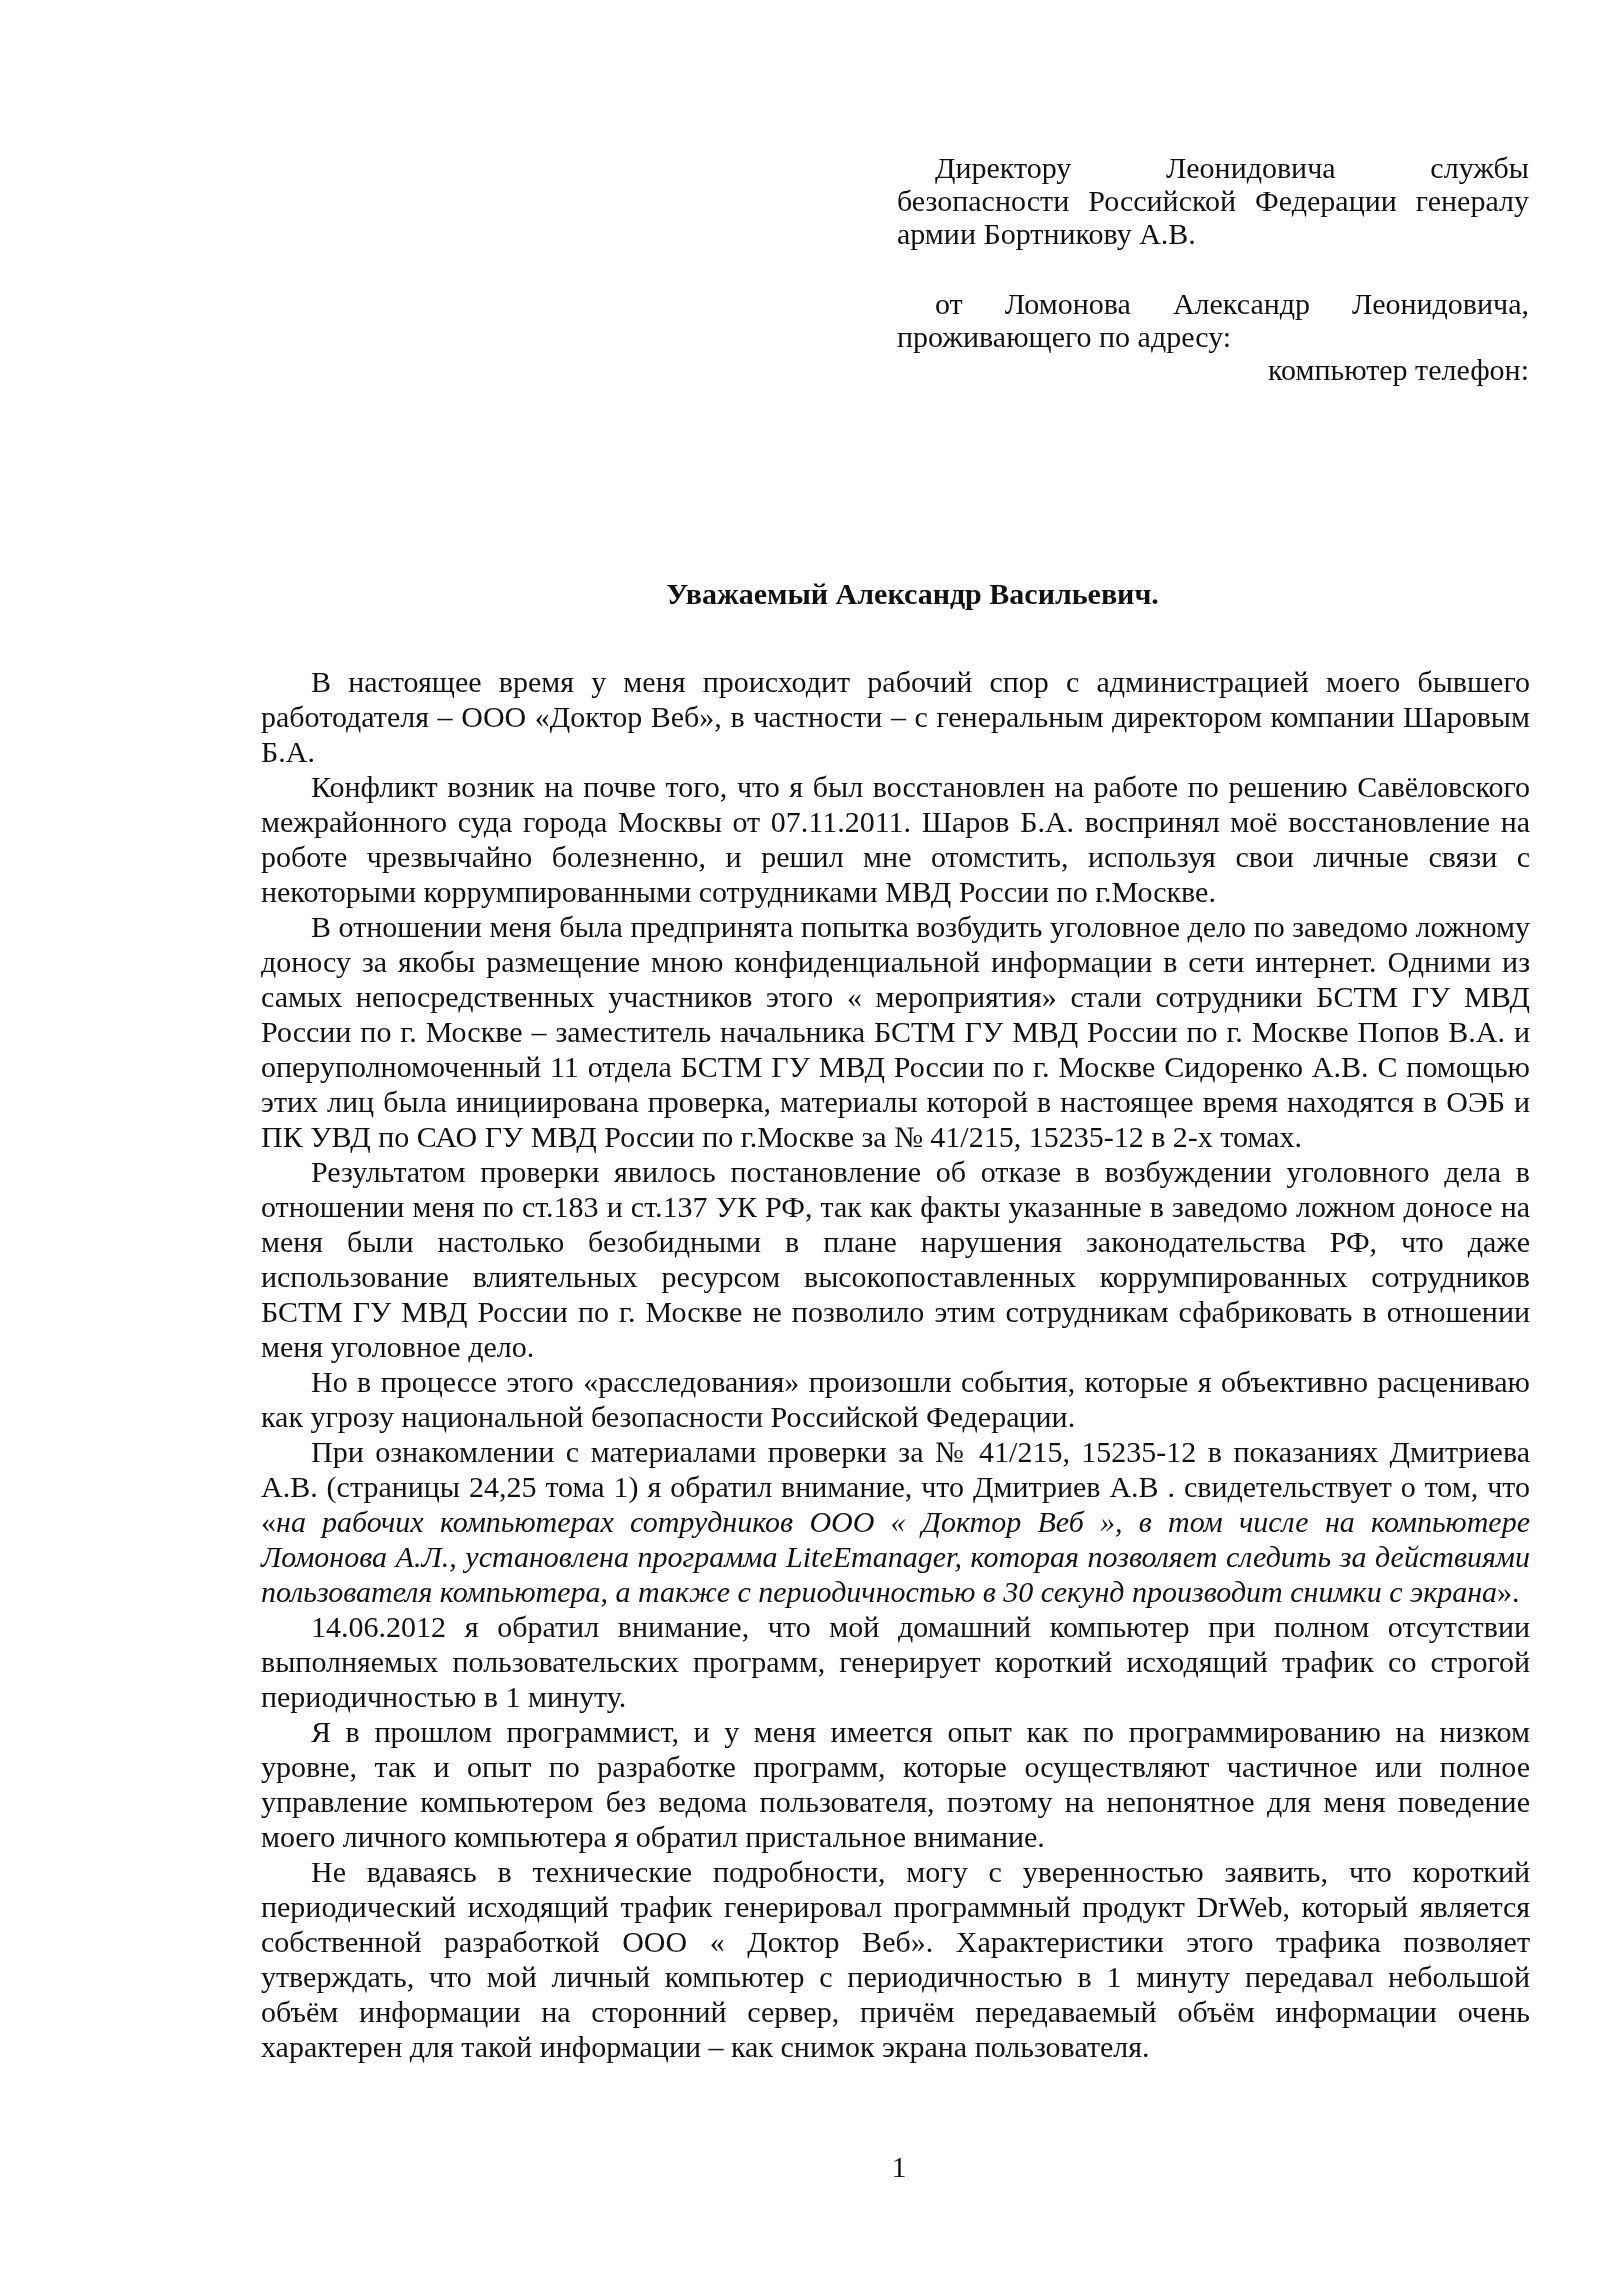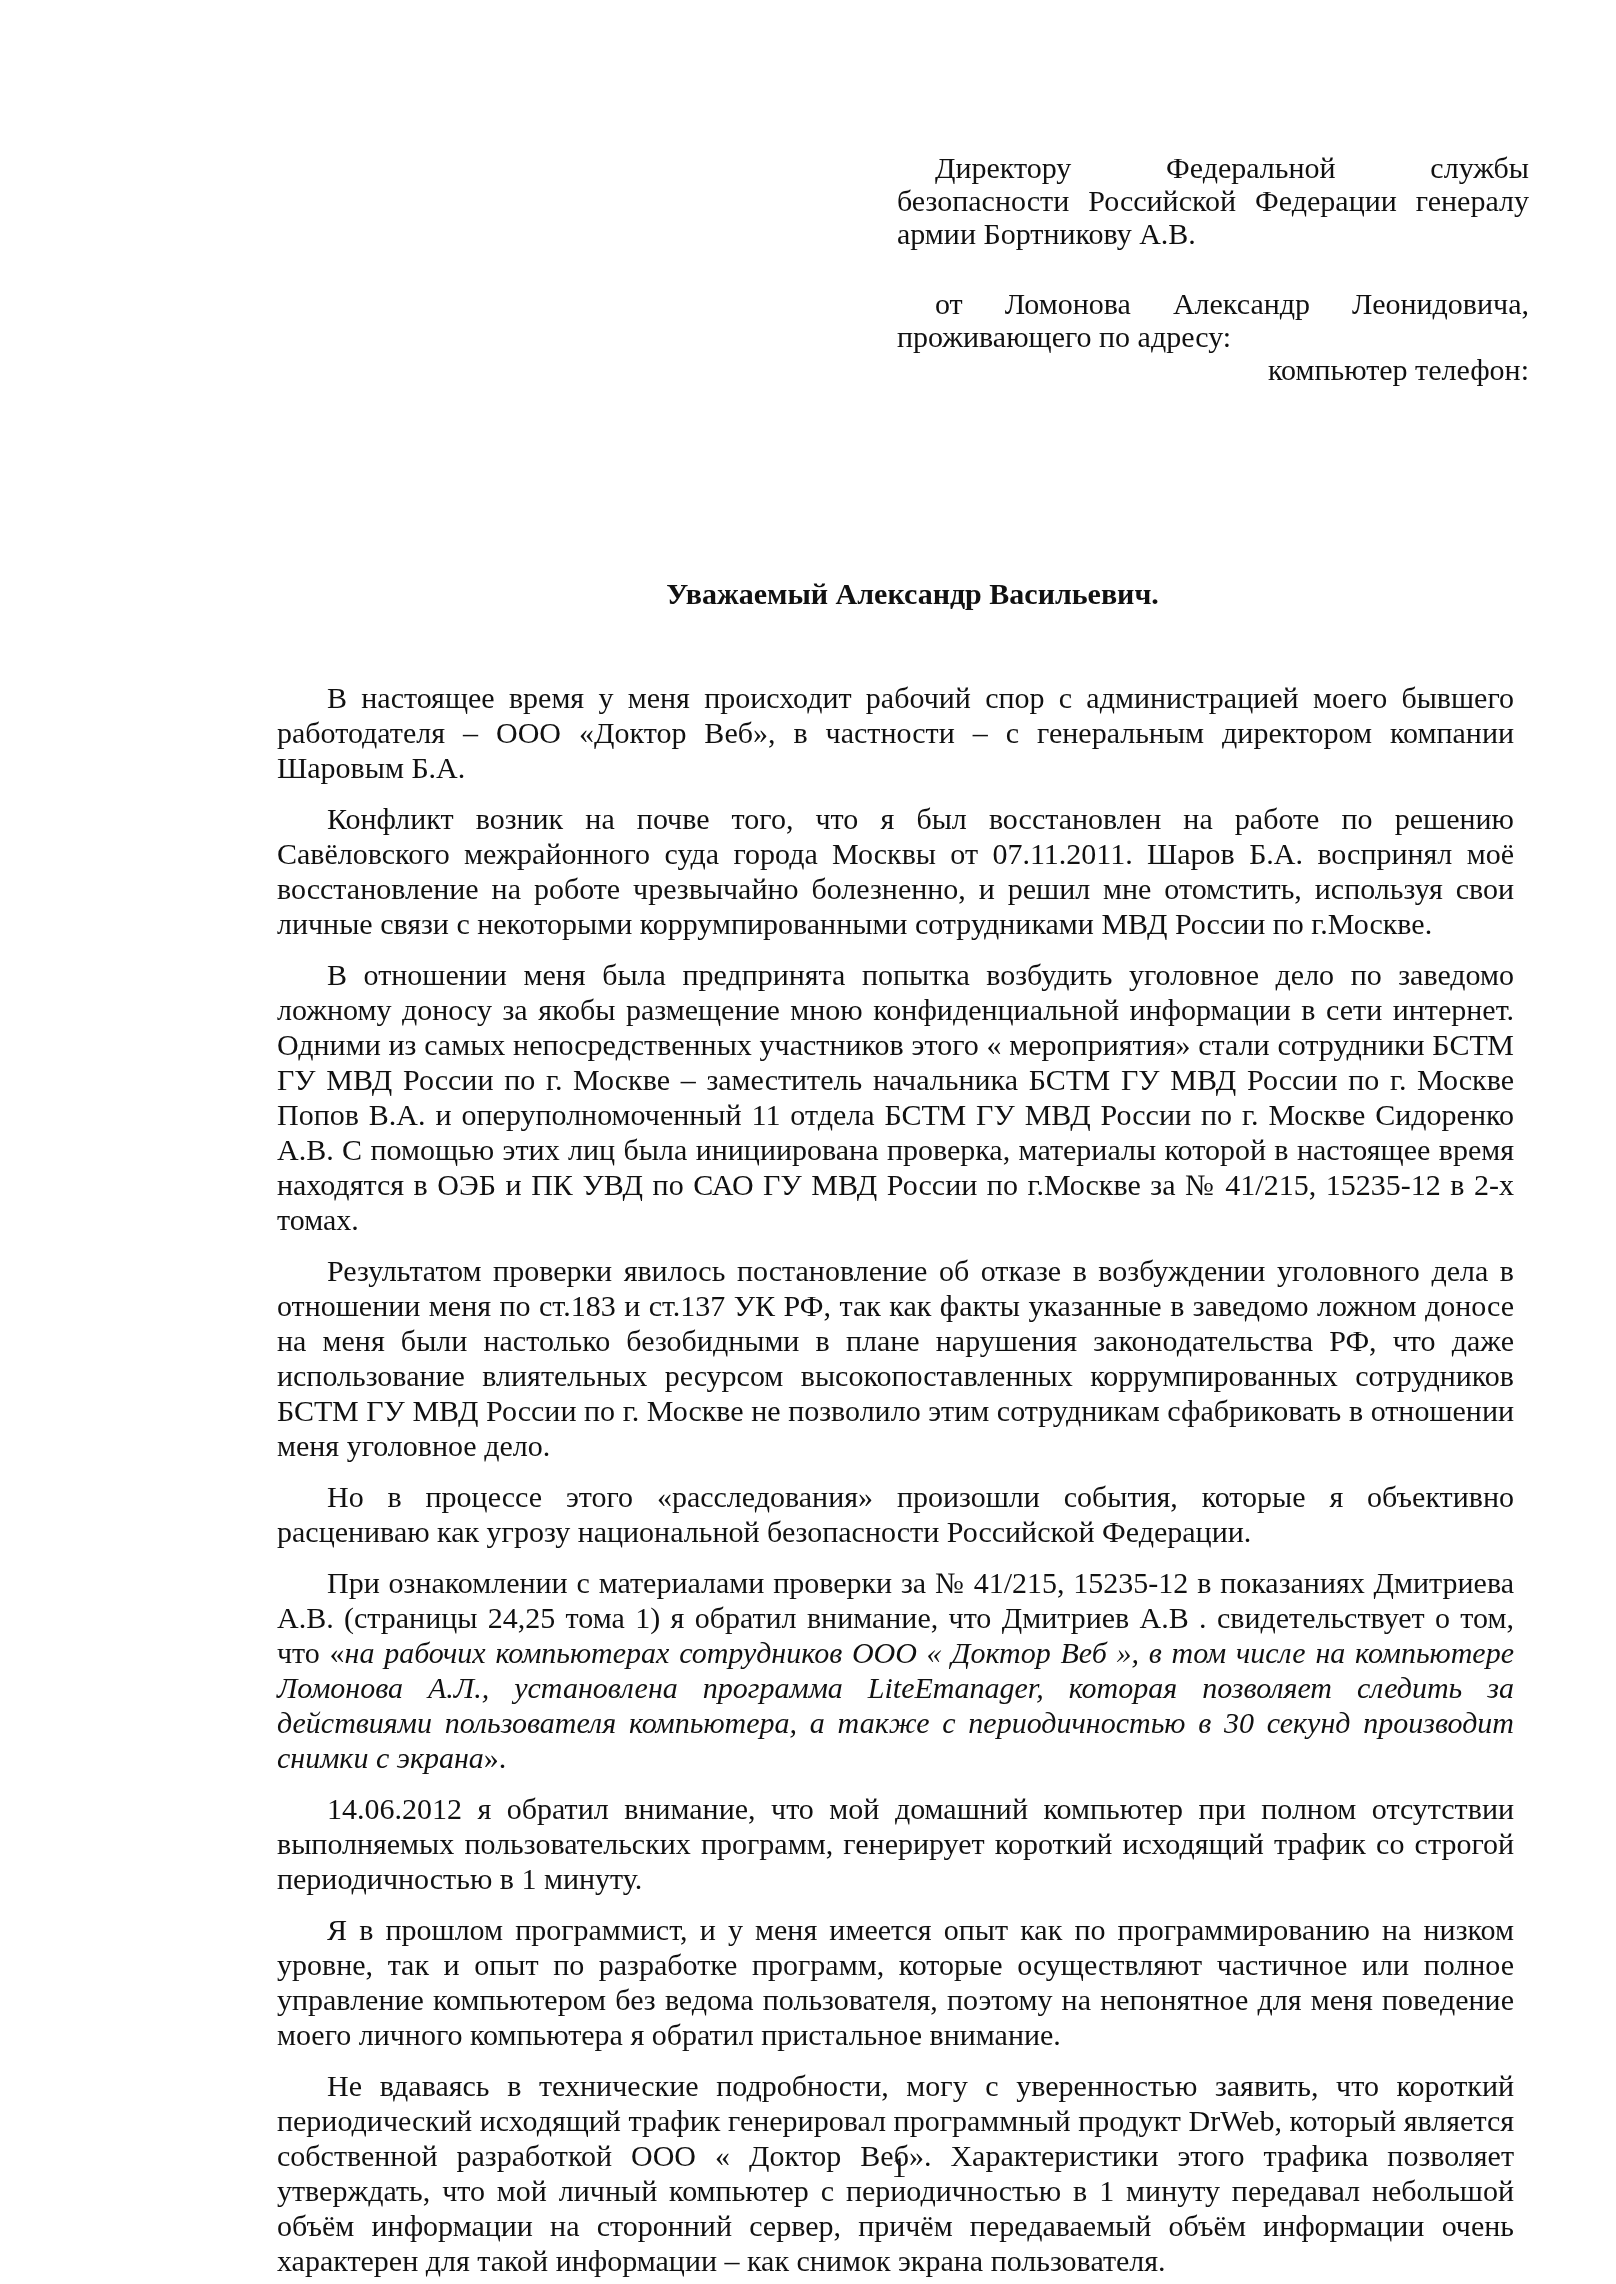--- a/index.html
+++ b/index.html
@@ -55,21 +55,21 @@
   }
   .body-text {
     position: absolute;
     top: 664px;
     left: 261px;
     width: 1269px;
     font-size: 30px;
     line-height: 35px;
   }
   .body-text p {
-    margin: 16px;
+    margin: 0;
     text-indent: 50px;
     text-align: justify;
   }
   .body-text em {
     font-style: italic;
   }
   .page-number {
     position: absolute;
     top: 2149px;
     left: 873px;
@@ -78,21 +78,21 @@
     font-size: 30px;
     line-height: 35px;
   }
 </style>
 </head>
 <body>
 
 <div class="page">
 
   <div class="addr-block recipient">
-    <p class="just-full-partial">Директору Федеральной службы безопасности Российской Федерации генералу армии Бортникову А.В.</p>
+    <p class="just-full-partial">Директору Леонидовича службы безопасности Российской Федерации генералу армии Бортникову А.В.</p>
   </div>
 
   <div class="addr-block sender">
     <p>от Ломонова Александр Леонидовича, проживающего по адресу:</p>
     <p class="phone">компьютер телефон:</p>
   </div>
 
   <h1 class="greeting">Уважаемый Александр Васильевич.</h1>
 
   <div class="body-text">

